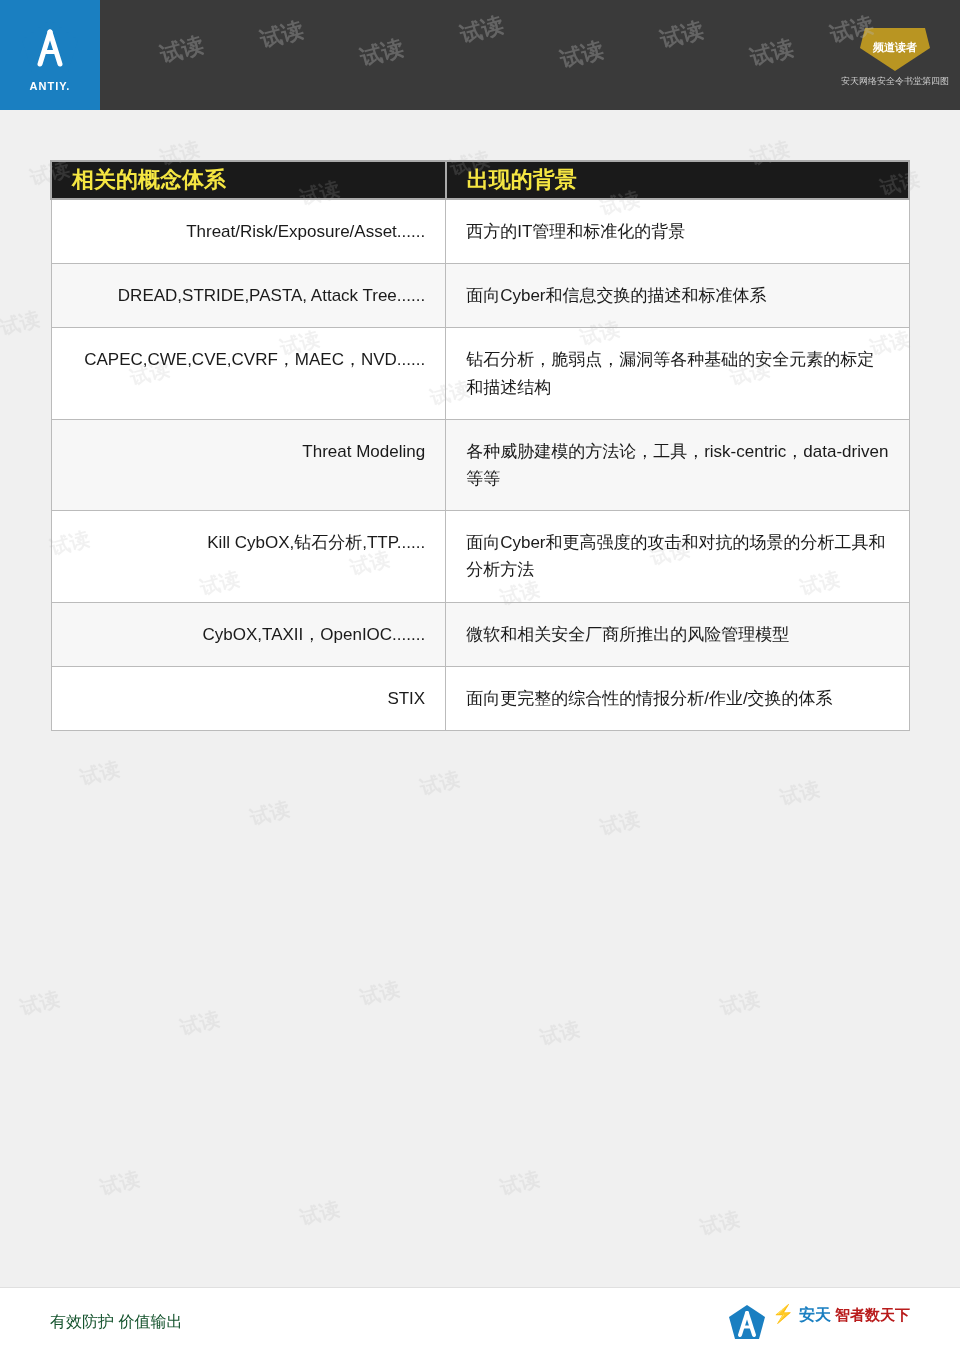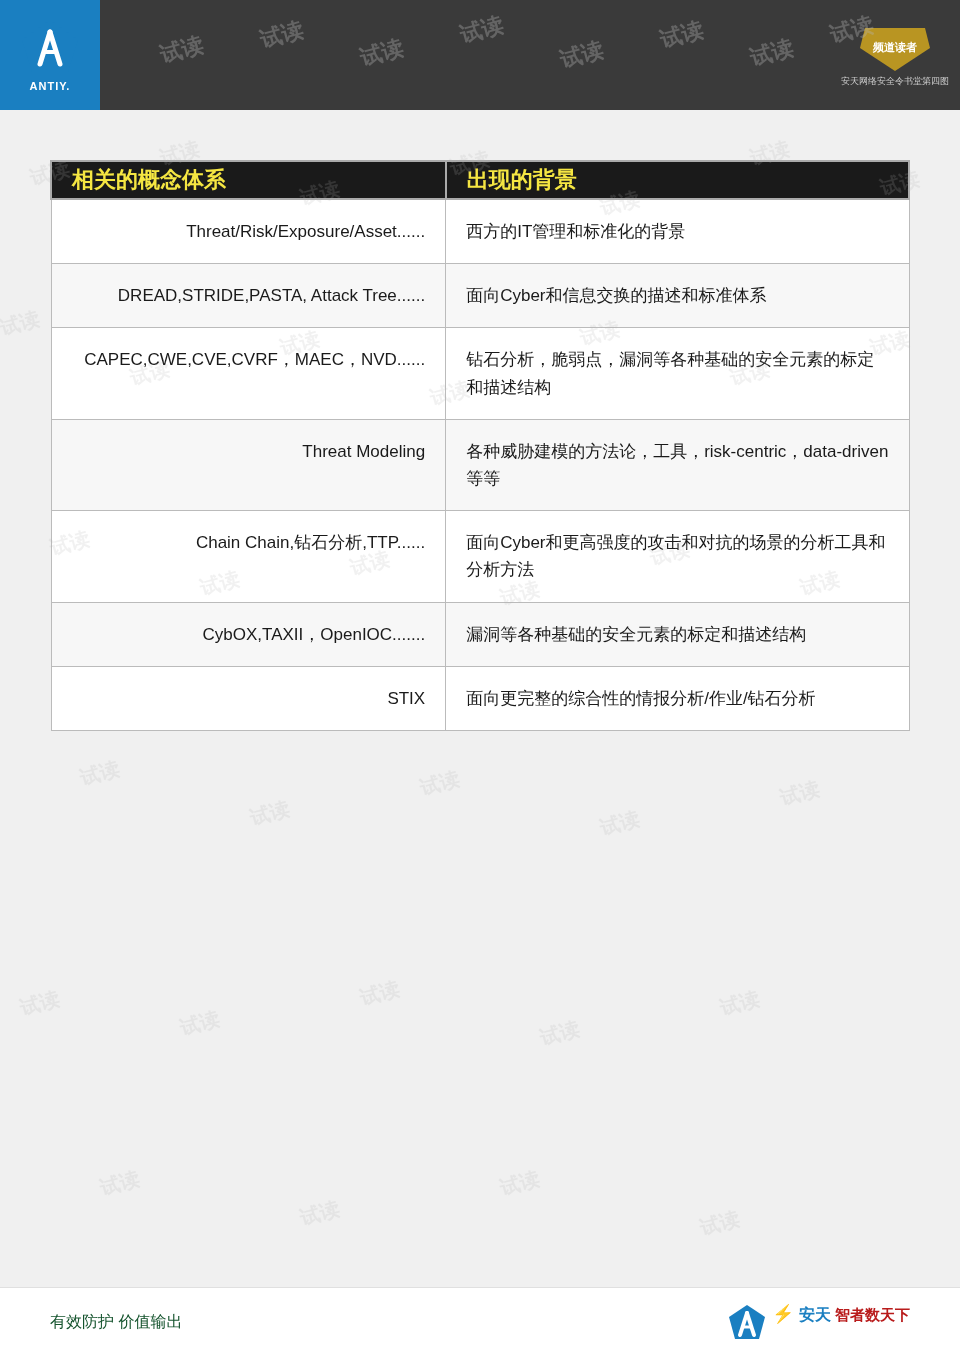--- a/index.html
+++ b/index.html
@@ -291,30 +291,30 @@
         </tr>
         <tr>
           <td class="col-left">CAPEC,CWE,CVE,CVRF，MAEC，NVD......</td>
           <td class="col-right">钻石分析，脆弱点，漏洞等各种基础的安全元素的标定和描述结构</td>
         </tr>
         <tr>
           <td class="col-left">Threat Modeling</td>
           <td class="col-right">各种威胁建模的方法论，工具，risk-centric，data-driven等等</td>
         </tr>
         <tr>
-          <td class="col-left">Chain Chain,钻石分析,TTP......</td>
+          <td class="col-left">Kill CybOX,钻石分析,TTP......</td>
           <td class="col-right">面向Cyber和更高强度的攻击和对抗的场景的分析工具和分析方法</td>
         </tr>
         <tr>
           <td class="col-left">CybOX,TAXII，OpenIOC.......</td>
-          <td class="col-right">漏洞等各种基础的安全元素的标定和描述结构</td>
+          <td class="col-right">微软和相关安全厂商所推出的风险管理模型</td>
         </tr>
         <tr>
           <td class="col-left">STIX</td>
-          <td class="col-right">面向更完整的综合性的情报分析/作业/钻石分析</td>
+          <td class="col-right">面向更完整的综合性的情报分析/作业/交换的体系</td>
         </tr>
       </tbody>
   </table>
 </div>
 
 <div class="footer">
   <span class="footer-tagline">有效防护 价值输出</span>
   <div class="footer-logo">
     <svg class="footer-logo-icon" viewBox="0 0 40 40">
       <polygon points="20,2 38,14 32,36 8,36 2,14" fill="#1a7fc1"></polygon>

